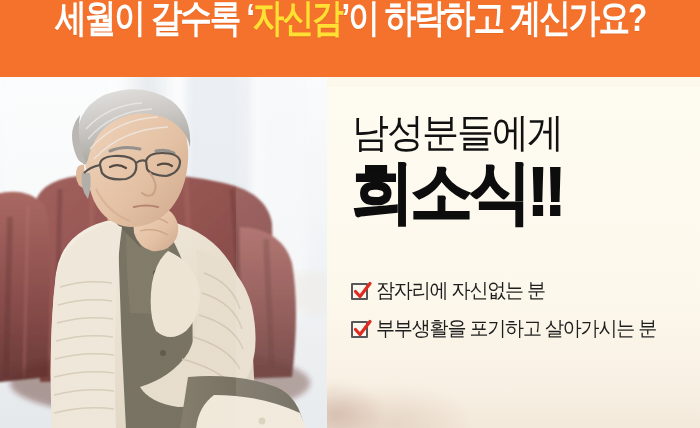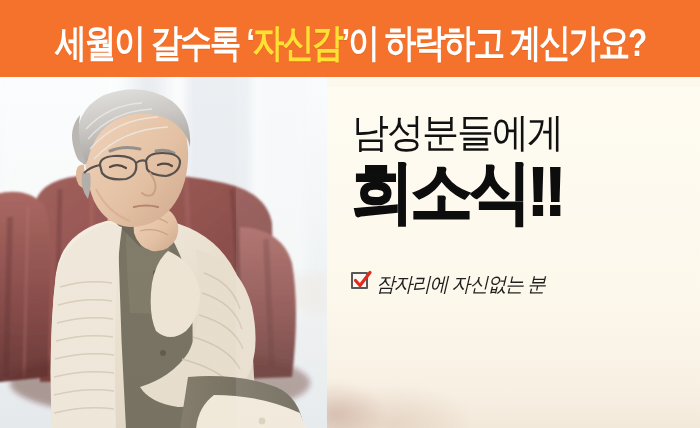--- a/index.html
+++ b/index.html
@@ -10,21 +10,21 @@
   }
   .ad { position:relative; width:700px; height:428px; overflow:hidden; background:#FDF8EC; }
 
   
   .banner {
     position:absolute; left:0; top:0; width:700px; height:77px;
     background:#F4722B; overflow:hidden;
   }
   .banner-inner {
     position:absolute; left:0; top:0; width:700px; height:59px;
-    display:flex; align-items:flex-end; justify-content:center;
+    display:flex; align-items:flex-start; justify-content:center;
     white-space:nowrap;
   }
   .bn-txt {
     font-size:34px; font-weight:bold; color:#FFFFFF;
     letter-spacing:-2.2px;
     transform:scaleX(.93) scaleY(1.14);
     transform-origin:center center;
     line-height:1;
     text-shadow:0 1px 0 rgba(160,60,10,.18);
   }
@@ -66,23 +66,22 @@
     letter-spacing:-3.4px; line-height:1.02;
     margin-top:7px;
     transform:scaleY(1.10); transform-origin:left top;
     white-space:nowrap;
     -webkit-text-stroke:1.6px #0D0D0D;
   }
 
   
   .bullets { position:absolute; left:24px; top:185px; width:345px; }
   .bullet {
-    display:flex; height:38px;
+    display:flex; align-items:center; height:38px;
     white-space:nowrap;
-    font-style:italic;
   }
   .cbox {
     flex:0 0 auto; width:17px; height:17px; margin-right:8px;
     position:relative; background:#FBF8F0;
     border:2px solid #58585A; border-radius:1px;
   }
   .cbox svg { position:absolute; left:-1px; top:-4px; width:21px; height:21px; }
   .btxt {
     font-size:19px; color:#1E1E1E; letter-spacing:-1.15px;
     transform:scaleY(1.06); transform-origin:left center;
@@ -288,18 +287,26 @@
       <div class="bullet">
         <span class="cbox">
           <svg viewBox="0 0 21 21">
             <path d="M3.5 10.5 L8 15.5 L18 2.5" fill="none" stroke="#E02B20" stroke-width="3.2" stroke-linecap="round" stroke-linejoin="round"></path>
           </svg>
         </span>
         <span class="btxt">잠자리에 자신없는 분</span>
       </div>
 
 
+      <div class="bullet">
+        <span class="cbox">
+          <svg viewBox="0 0 21 21">
+            <path d="M3.5 10.5 L8 15.5 L18 2.5" fill="none" stroke="#E02B20" stroke-width="3.2" stroke-linecap="round" stroke-linejoin="round"></path>
+          </svg>
+        </span>
+        <span class="btxt">부부생활을 포기하고 살아가시는 분</span>
+      </div>
 
 
     </div>
   </div>
 
 </div>
 
 </body></html>

